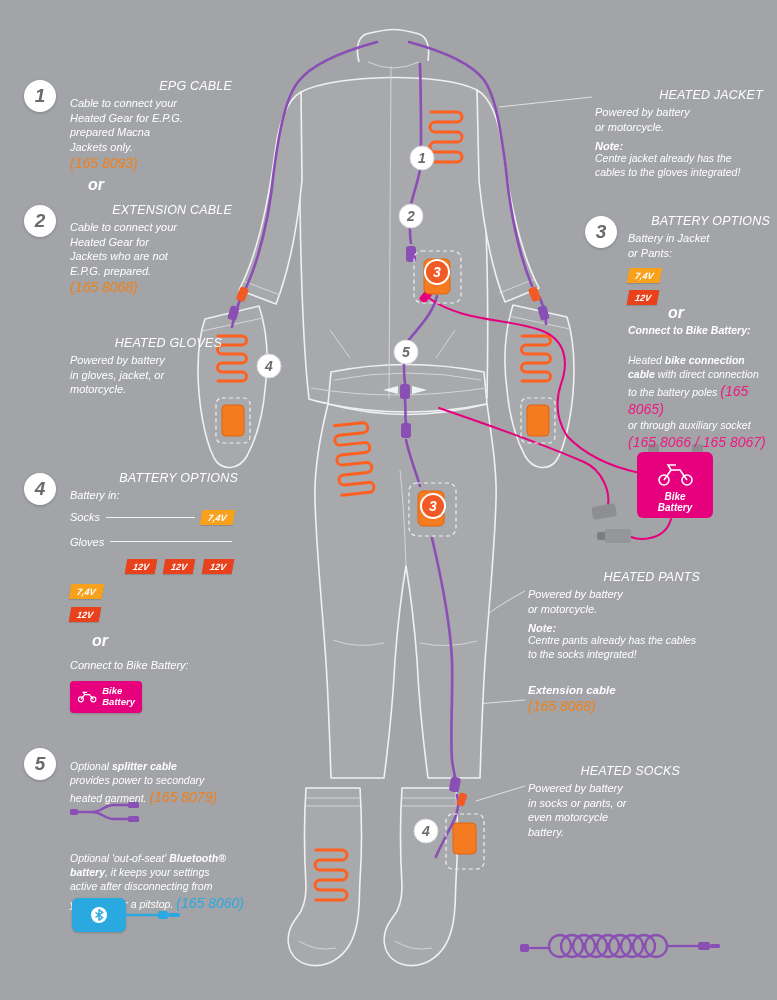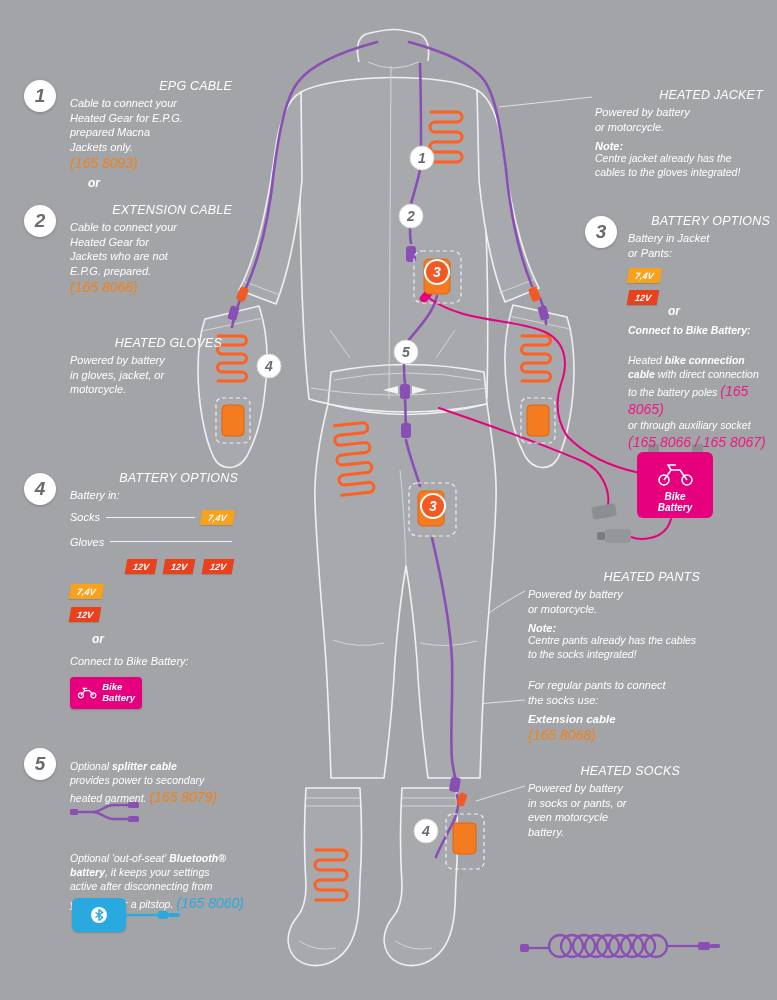--- a/index.html
+++ b/index.html
@@ -8,21 +8,21 @@
   .abs{position:absolute;z-index:2;}
   svg.figure{position:absolute;left:0;top:0;z-index:1;}
   .num-badge{position:absolute;z-index:2;width:32px;height:32px;border-radius:50%;background:#fff;
              color:#6a6b6e;font-weight:bold;font-size:19px;display:flex;align-items:center;
              justify-content:center;box-shadow:0 1px 3px rgba(0,0,0,.22);}
   .title{font-weight:normal;font-size:12.5px;letter-spacing:.2px;margin-bottom:3px;white-space:pre-line;text-align:right;}
   .body{font-size:11px;line-height:1.33;white-space:pre-line;}
   .small{font-size:10.5px;}
   .code{font-size:14px;}
   .c-orange{color:#f08019}.c-magenta{color:#ec1a83}.c-blue{color:#2aa9e0}.c-purple{color:#9a6cc4}
-  .or{font-weight:bold;font-size:12px;}
+  .or{font-weight:bold;font-size:16px;}
   .bold{font-weight:bold;}
   .note-label{font-weight:bold;font-size:11px;margin-top:6px;}
   .badge{display:inline-block;transform:skewX(-10deg);color:#fff;font-weight:bold;font-size:9px;
          padding:2.5px 7px;margin-right:4px;box-shadow:0 1px 1px rgba(0,0,0,.15);}
   .badge.amber{background:#f7a11d}.badge.red{background:#e8411c}
   .row{display:flex;align-items:center;}
   .leader-line{flex:1;height:0;border-top:1px solid rgba(255,255,255,.85);margin:0 6px;}
   .bike-box{background:#e6007e;border-radius:4px;color:#fff;font-weight:bold;font-size:9.5px;
             line-height:1.15;display:flex;align-items:center;padding:5px 7px;gap:5px;
             box-shadow:0 1px 2px rgba(0,0,0,.2);}
@@ -336,22 +336,20 @@
   <div class="abs" style="left:528px;top:570px;width:172px">
     <div class="title">HEATED PANTS</div>
     <div class="body">Powered by battery
 or motorcycle.</div>
     <div class="note-label">Note:</div>
     <div class="body small">Centre pants already has the cables
 to the socks integrated!</div>
   </div>
 
   <div class="abs" style="left:528px;top:678px;width:185px">
-    <div class="body">For regular pants to connect
-the socks use:</div>
     <div class="bold" style="font-size:11.5px;margin-top:6px">Extension cable</div>
     <div class="code c-orange" style="margin-top:2px">(165 8068)</div>
   </div>
 
   <div class="abs" style="left:528px;top:764px;width:152px">
     <div class="title">HEATED SOCKS</div>
     <div class="body">Powered by battery
 in socks or pants, or
 even motorcycle
 battery.</div>

